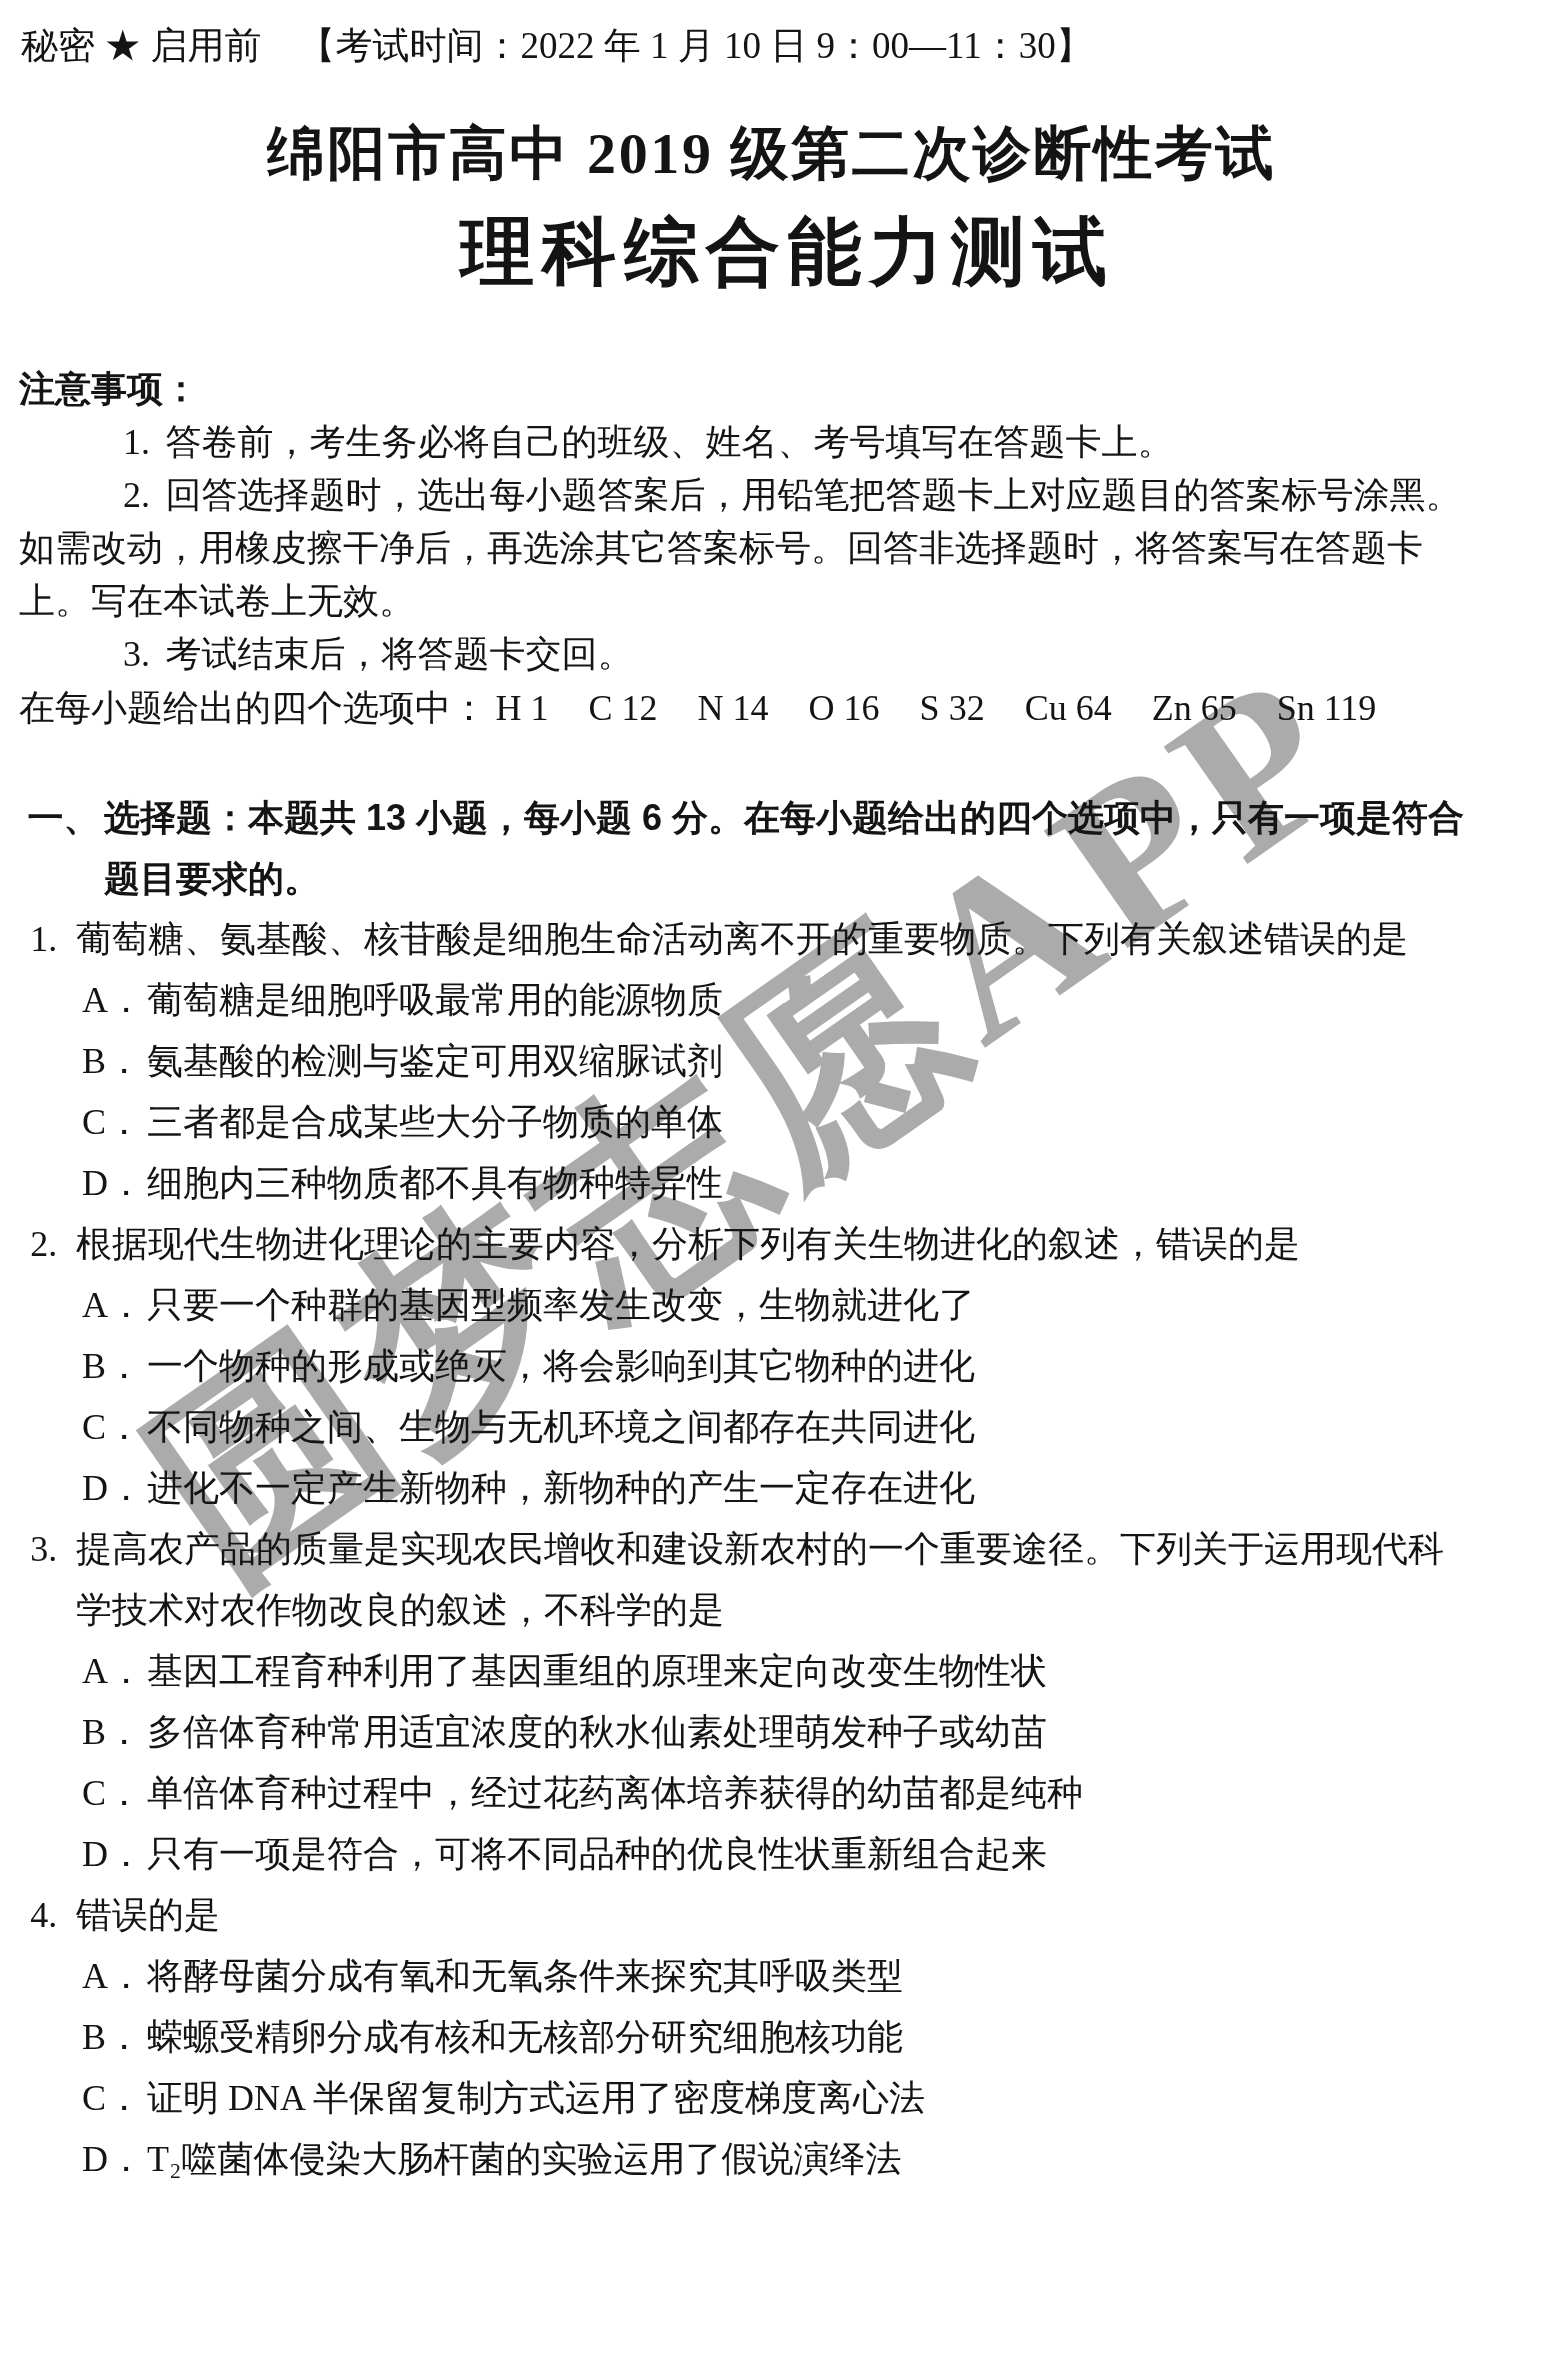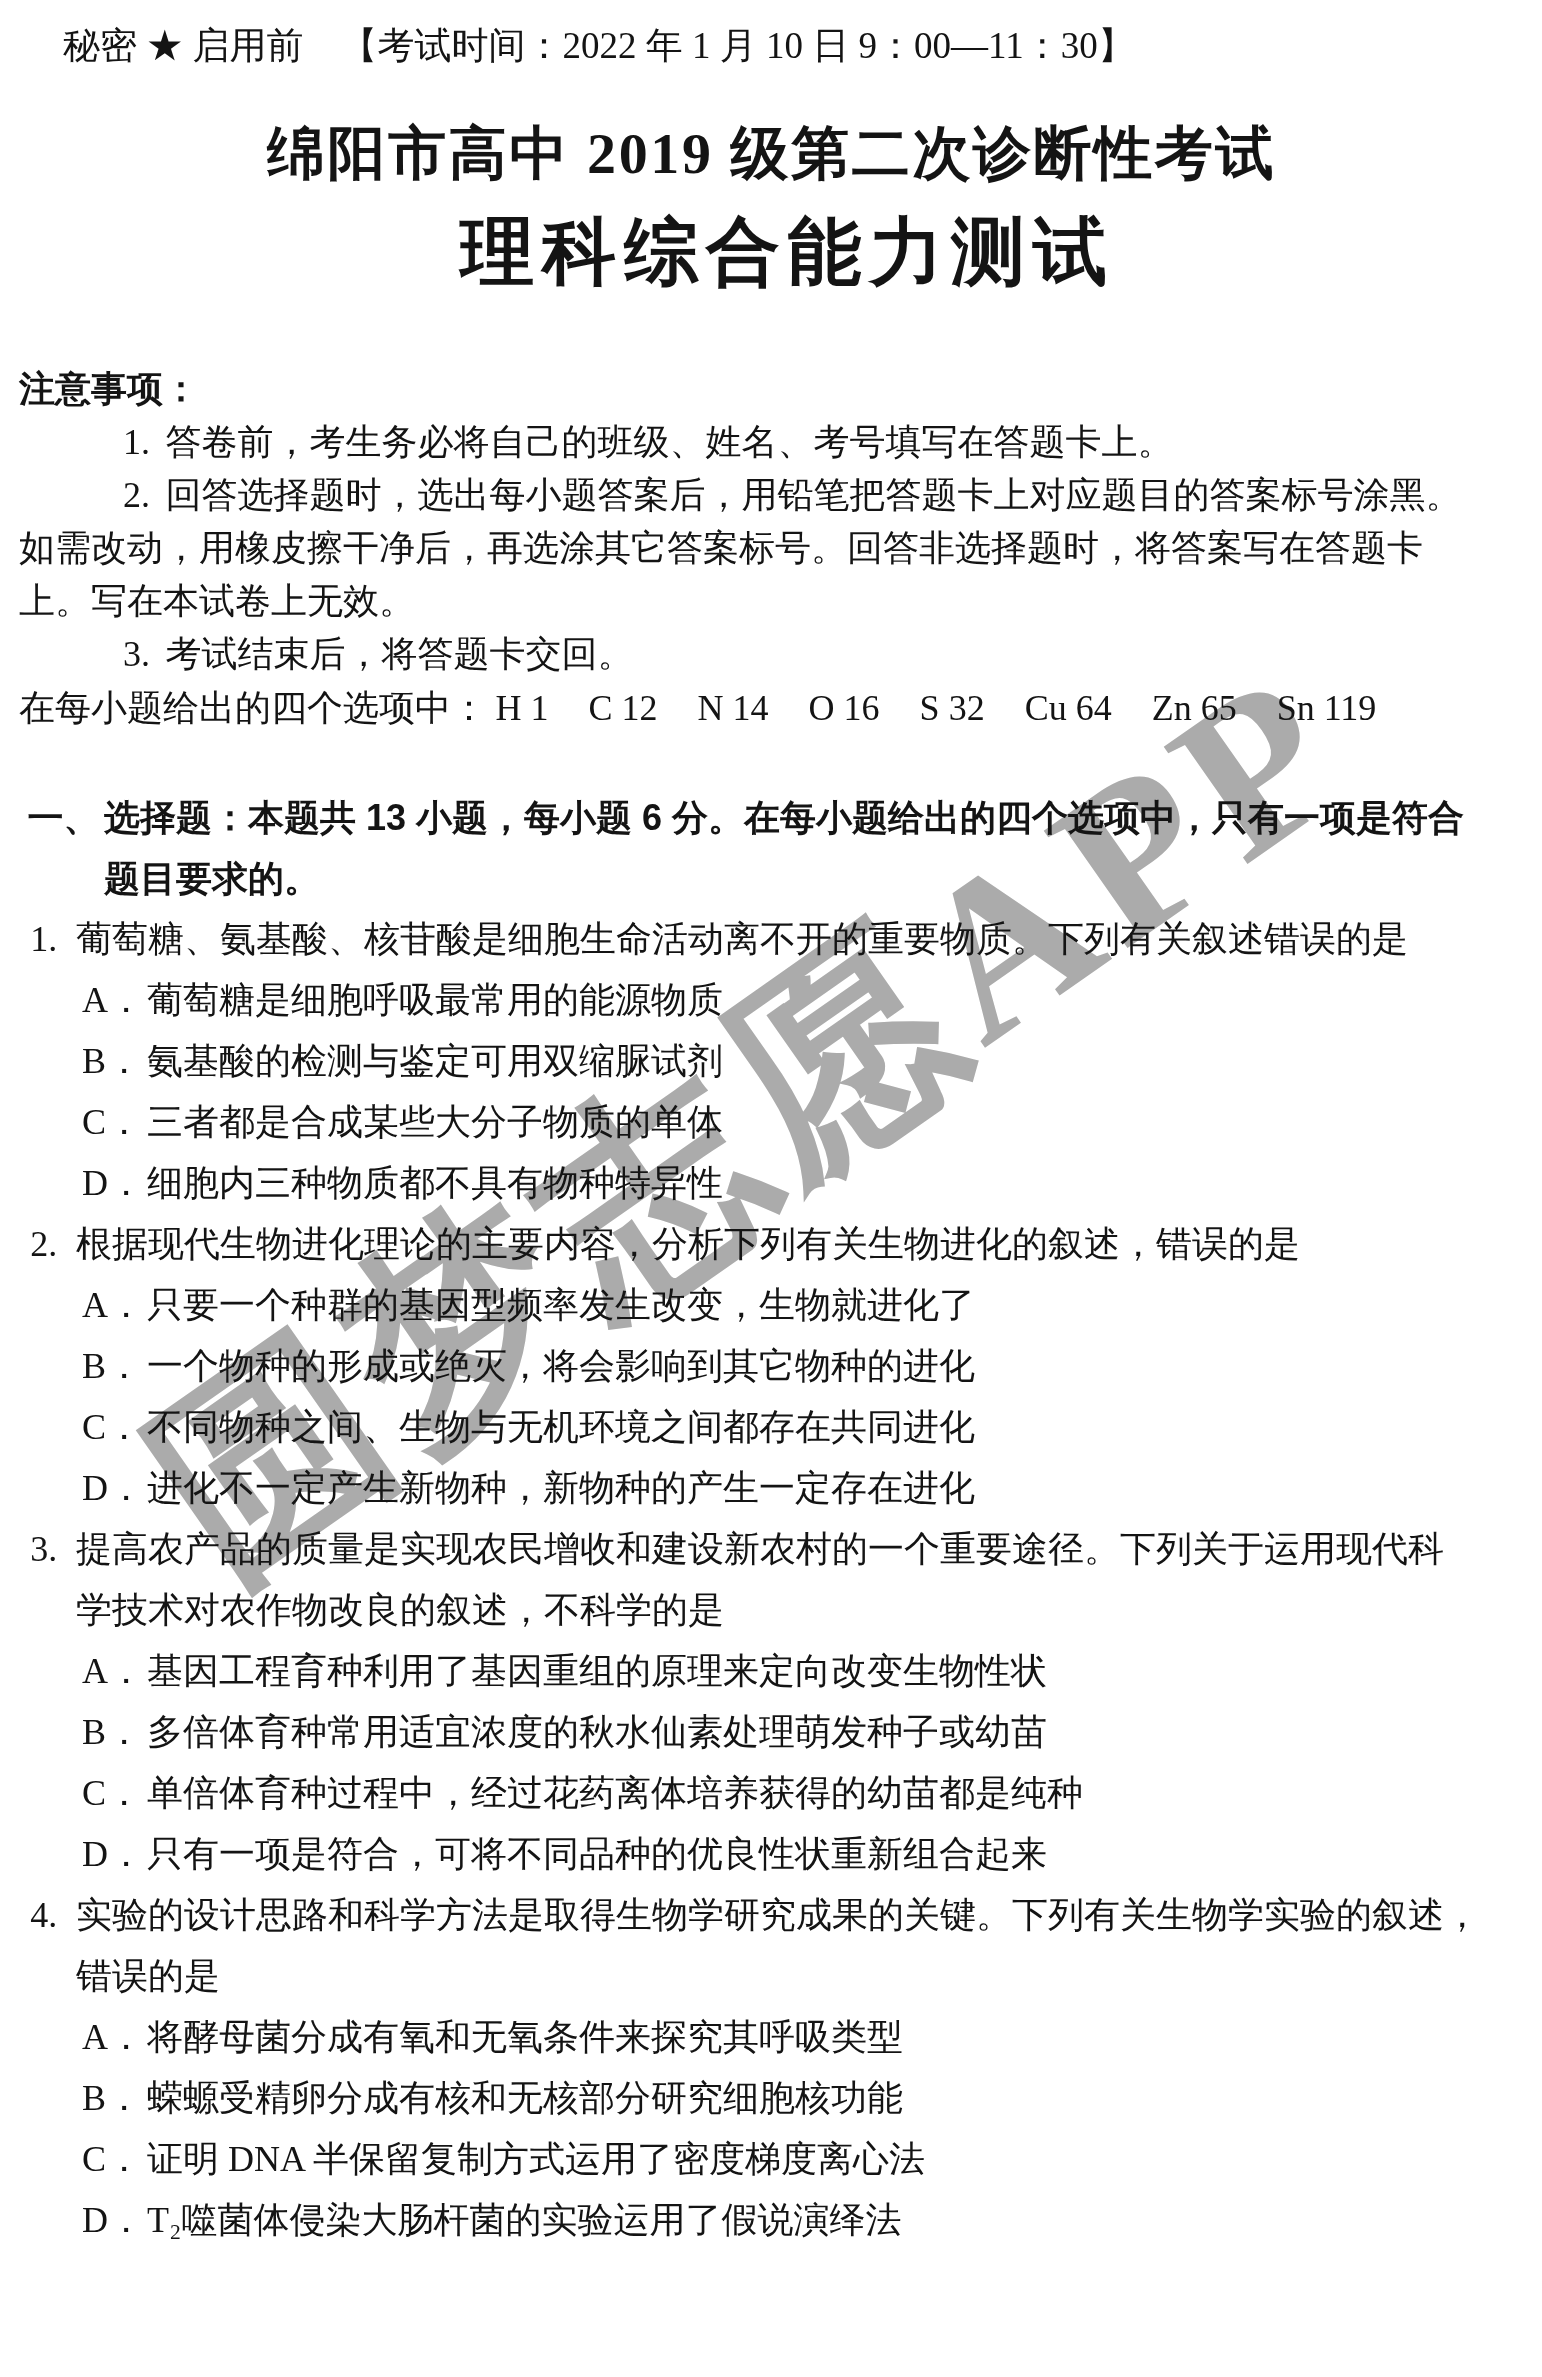--- a/index.html
+++ b/index.html
@@ -26,21 +26,20 @@
     z-index: 0;
     font-family: "Liberation Serif", "DejaVu Serif", serif;
   }
 
   .ink { position: absolute; inset: 0; z-index: 1; }
 
   .header-line {
     position: absolute; left: 21px; top: 22.4px;
     font-size: 37px; line-height: 47px;
     white-space: nowrap;
-    margin-left: 42px;
   }
 
   .title1 {
     position: absolute; top: 119px; left: 0; width: 100%;
     text-align: center; font-size: 58px; font-weight: bold;
     letter-spacing: 2.6px; line-height: 69px;
   }
   .title2 {
     position: absolute; top: 205px; left: 16px; width: 100%;
     text-align: center; font-size: 74px; font-weight: bold;
@@ -149,21 +148,20 @@
         <div class="qline">提高农产品的质量是实现农民增收和建设新农村的一个重要途径。下列关于运用现代科</div>
         <div class="qline">学技术对农作物改良的叙述，不科学的是</div>
         <div class="option"><span class="olabel">A．</span><span class="otext">基因工程育种利用了基因重组的原理来定向改变生物性状</span></div>
         <div class="option"><span class="olabel">B．</span><span class="otext">多倍体育种常用适宜浓度的秋水仙素处理萌发种子或幼苗</span></div>
         <div class="option"><span class="olabel">C．</span><span class="otext">单倍体育种过程中，经过花药离体培养获得的幼苗都是纯种</span></div>
         <div class="option"><span class="olabel">D．</span><span class="otext">只有一项是符合，可将不同品种的优良性状重新组合起来</span></div>
       </div>
 
       <div class="question">
         <span class="qnum">4.</span>
-        <div class="qline">实验的设计思路和科学方法是取得生物学研究成果的关键。下列有关生物学实验的叙述，</div>
         <div class="qline">错误的是</div>
         <div class="option"><span class="olabel">A．</span><span class="otext">将酵母菌分成有氧和无氧条件来探究其呼吸类型</span></div>
         <div class="option"><span class="olabel">B．</span><span class="otext">蝾螈受精卵分成有核和无核部分研究细胞核功能</span></div>
         <div class="option"><span class="olabel">C．</span><span class="otext">证明 DNA 半保留复制方式运用了密度梯度离心法</span></div>
         <div class="option"><span class="olabel">D．</span><span class="otext">T₂噬菌体侵染大肠杆菌的实验运用了假说演绎法</span></div>
       </div>
 
     </div>
 
 

